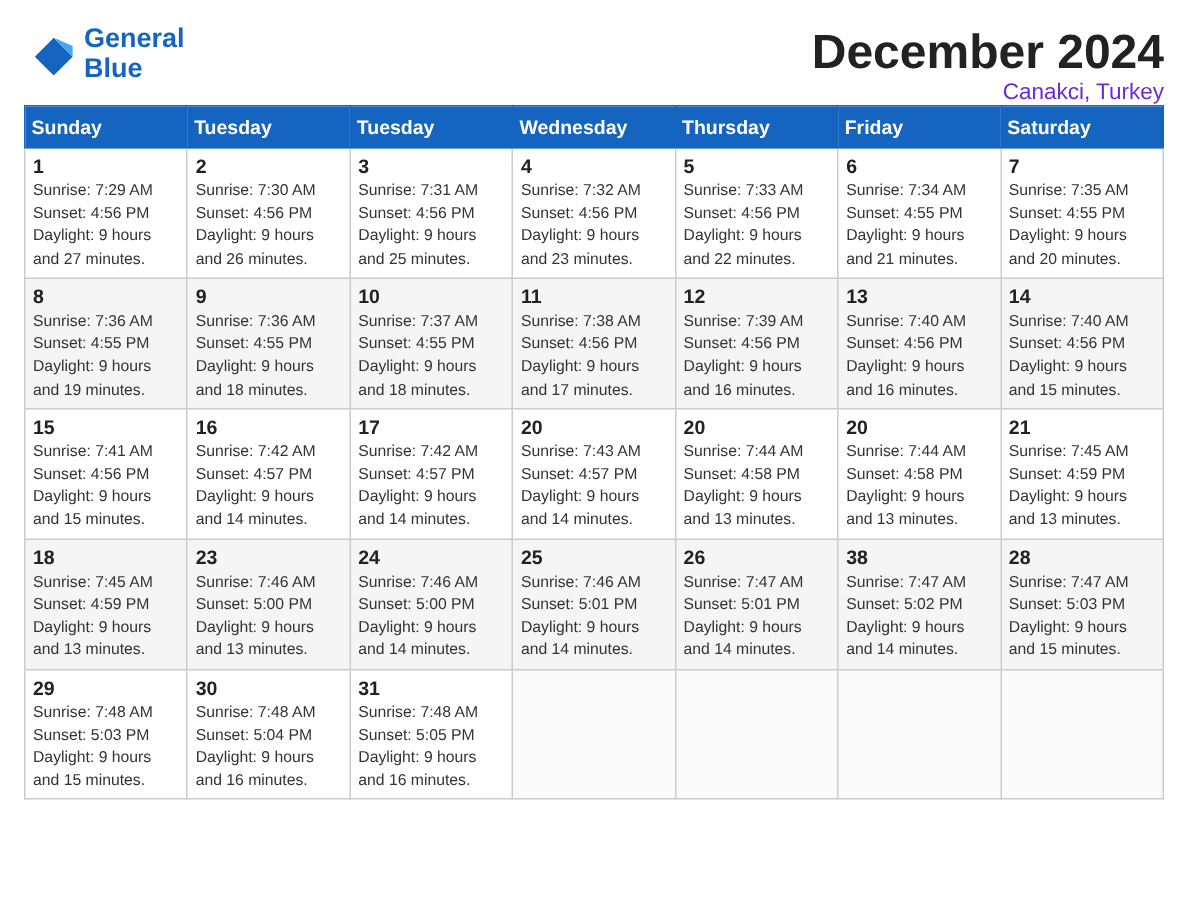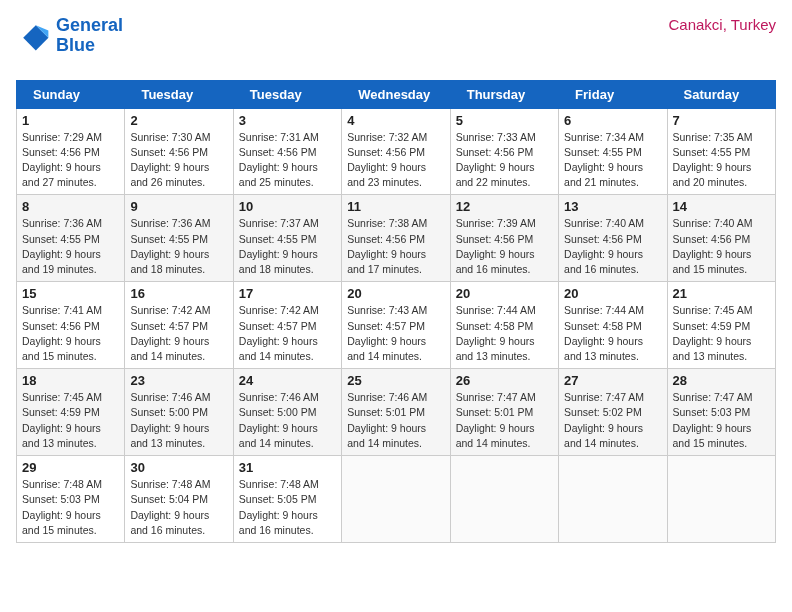--- a/index.html
+++ b/index.html
@@ -7,21 +7,21 @@
       font-family: Arial, sans-serif;
       background: #fff;
       width: 792px;
       min-height: 612px;
       padding: 16px;
     }
     .header {
       display: flex;
       justify-content: space-between;
       align-items: flex-start;
-      margin-bottom: 24px;
+      margin-bottom: 0;
     }
     .logo {
       display: flex;
       align-items: center;
       gap: 4px;
     }
     .logo-text {
       font-size: 18px;
       font-weight: bold;
       color: #222;
@@ -37,31 +37,31 @@
     .title-block {
       text-align: right;
     }
     .month-title {
       font-size: 32px;
       font-weight: bold;
       color: #222;
     }
     .subtitle {
       font-size: 15px;
-      color: #be185d;
+      color: #6d28d9;
     }
     table {
       width: 100%;
       border-collapse: collapse;
       font-size: 11px;
     }
     thead tr th {
       background: #1565c0;
       color: #fff;
-      padding: 6px 16px;
+      padding: 6px 4px;
       text-align: left;
       font-size: 13px;
       font-weight: bold;
       border: 1px solid #1565c0;
     }
     tbody tr td {
       border: 1px solid #ccc;
       vertical-align: top;
       padding: 4px 5px;
       width: calc(100% / 7);
@@ -95,20 +95,21 @@
     <svg class="logo-icon" viewBox="0 0 40 40">
       <polygon points="22,8 36,22 22,36 8,22" fill="#1565c0"></polygon>
       <polygon points="22,8 36,14 36,22" fill="#42a5f5"></polygon>
     </svg>
     <div class="logo-text">
       <div><span>General</span></div>
       <div><span>Blue</span></div>
     </div>
   </div>
   <div class="title-block">
+    <div class="month-title">December 2024</div>
     <div class="subtitle">Canakci, Turkey</div>
   </div>
 </div>
 
 <table>
   <thead>
     <tr id="thead-row">
         <th>Sunday</th>
         <th>Tuesday</th>
         <th>Tuesday</th>
@@ -224,21 +225,21 @@
       </td>
         <td>
         <span class="day-num">25</span>
         <div class="day-info">Sunrise: 7:46 AM<br>Sunset: 5:01 PM<br>Daylight: 9 hours and 14 minutes.</div>
       </td>
         <td>
         <span class="day-num">26</span>
         <div class="day-info">Sunrise: 7:47 AM<br>Sunset: 5:01 PM<br>Daylight: 9 hours and 14 minutes.</div>
       </td>
         <td>
-        <span class="day-num">27</span>
+        <span class="day-num">38</span>
         <div class="day-info">Sunrise: 7:47 AM<br>Sunset: 5:02 PM<br>Daylight: 9 hours and 14 minutes.</div>
       </td>
         <td>
         <span class="day-num">28</span>
         <div class="day-info">Sunrise: 7:47 AM<br>Sunset: 5:03 PM<br>Daylight: 9 hours and 15 minutes.</div>
       </td>
       </tr>
       <tr>
         <td>
         <span class="day-num">29</span>

